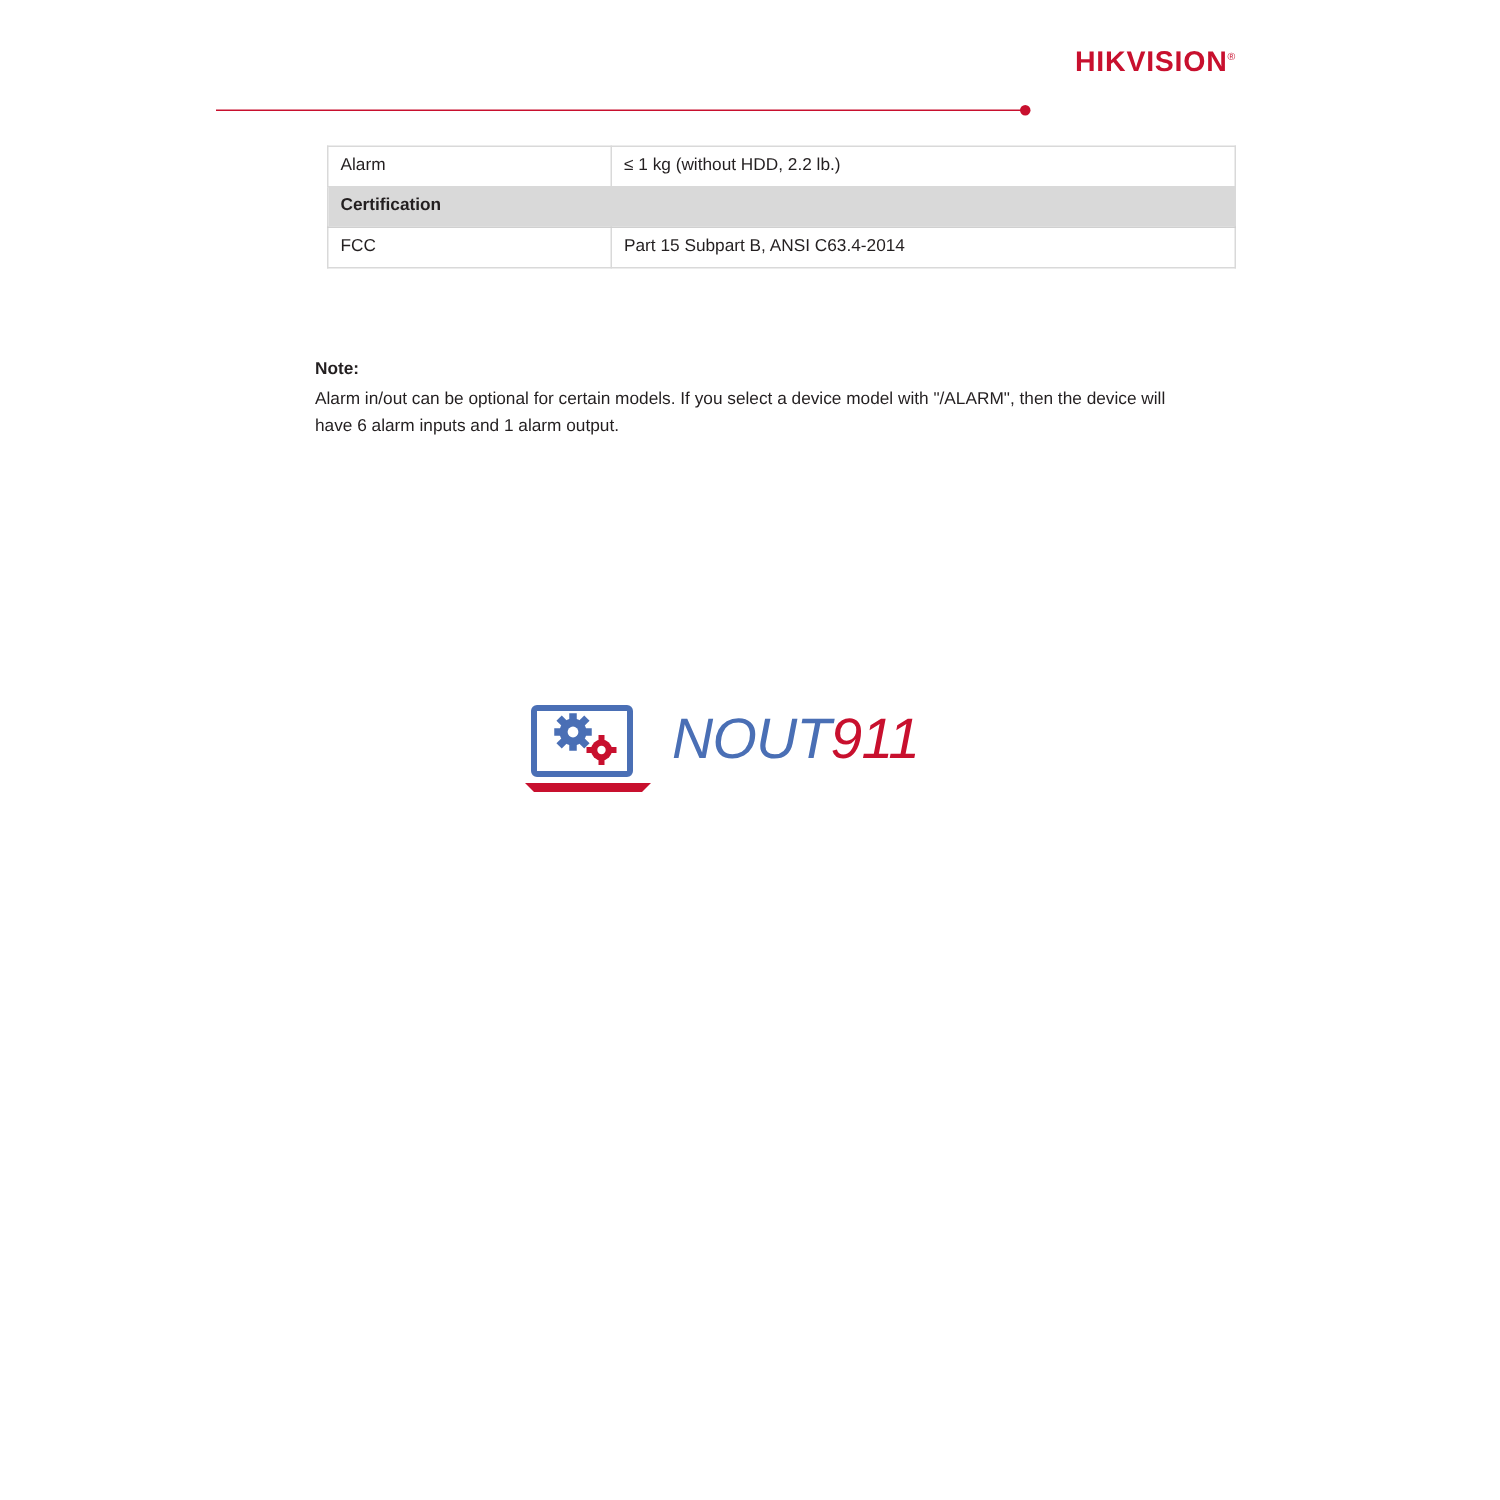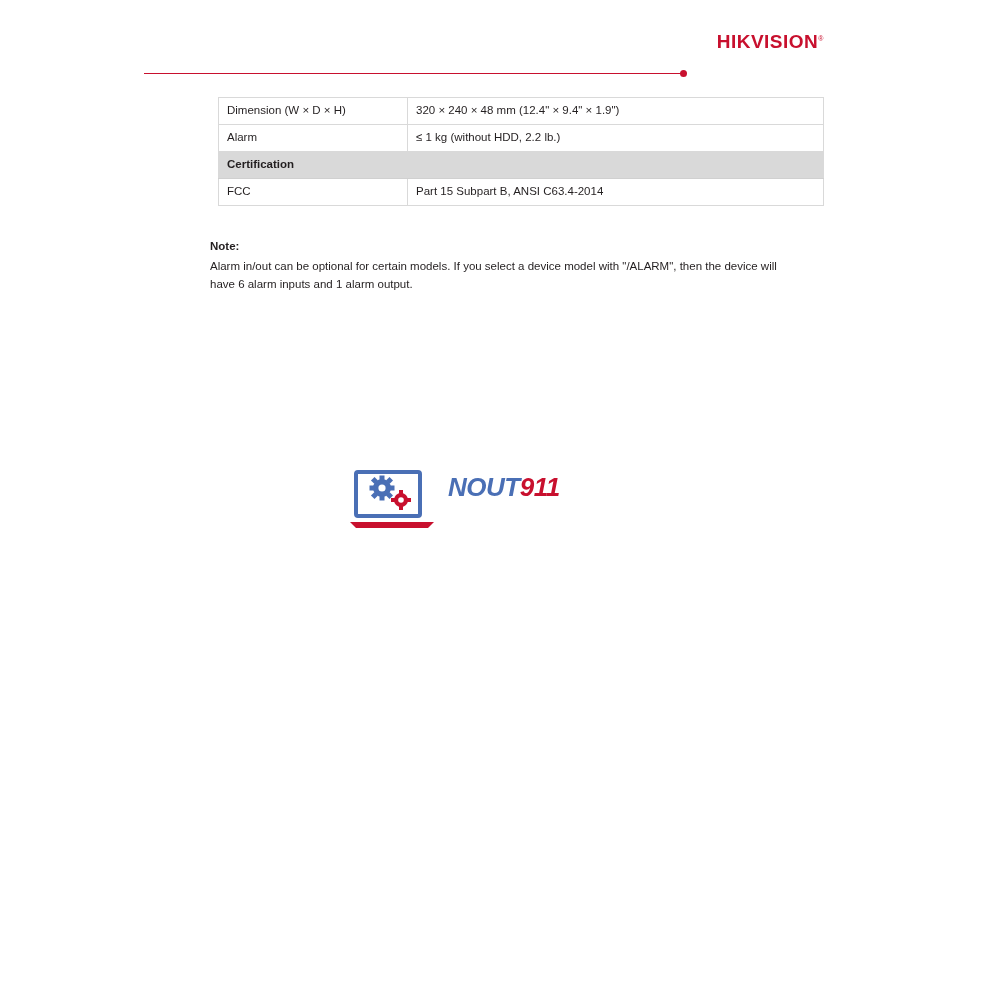--- a/index.html
+++ b/index.html
@@ -115,46 +115,42 @@
     left: 0;
     top: 2px;
     width: 92px;
     height: 62px;
   }
   .wm-text {
     position: absolute;
     left: 100px;
     top: 4px;
     font-family: "Liberation Sans", sans-serif;
-    font-weight: bold;
+    font-weight: normal;
     font-style: italic;
-    font-size: 26px;
+    font-size: 38px;
     letter-spacing: -0.5px;
     white-space: nowrap;
   }
   .wm-nout { color: #4a6fb5; }
   .wm-911 { color: #c8102e; }
 </style>
 </head>
 <body>
 
 <div class="page-header">
   <div class="brand-logo">
     <span class="brand-hik">HIK</span><span class="brand-vision">VISION</span><span class="brand-tm">®</span>
   </div>
   <div class="header-rule"></div>
   <div class="header-dot"></div>
 </div>
 
 <table class="spec-table">
   <tbody>
-    <tr>
-      <td class="col-label">Dimension (W × D × H)</td>
-      <td class="col-value">320 × 240 × 48 mm (12.4" × 9.4" × 1.9")</td>
-    </tr>
     <tr>
       <td class="col-label">Alarm</td>
       <td class="col-value">≤ 1 kg (without HDD, 2.2 lb.)</td>
     </tr>
     <tr class="section-row">
       <td colspan="2">Certification</td>
     </tr>
     <tr>
       <td class="col-label">FCC</td>
       <td class="col-value">Part 15 Subpart B, ANSI C63.4-2014</td>

